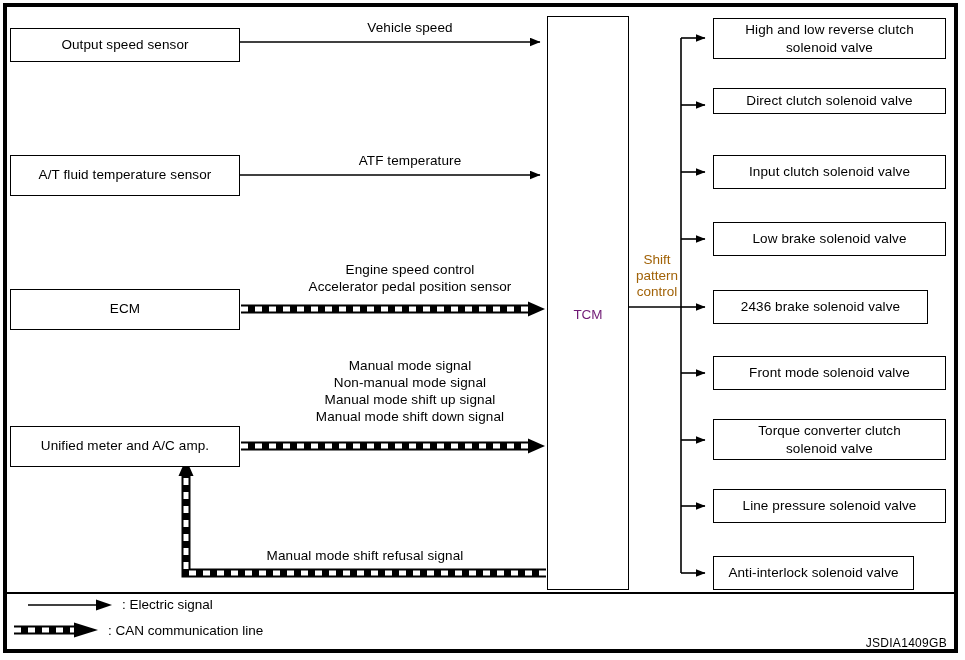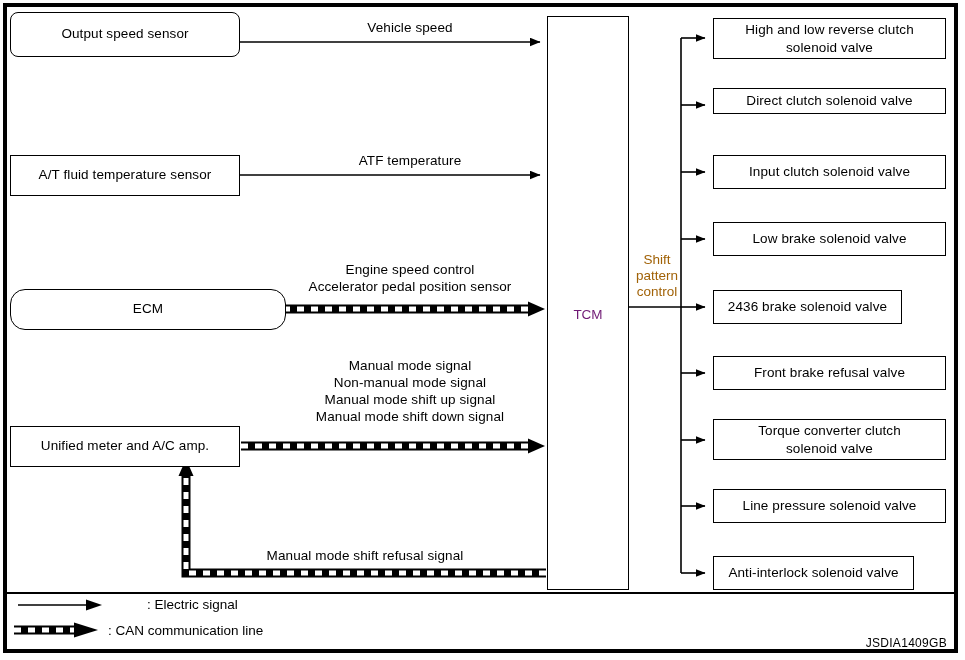--- a/index.html
+++ b/index.html
@@ -165,29 +165,29 @@
     <line x1="681" y1="105" x2="705" y2="105" stroke="#000000" stroke-width="1.6" marker-end="url(#arrowSmall)"></line>
     <line x1="681" y1="172" x2="705" y2="172" stroke="#000000" stroke-width="1.6" marker-end="url(#arrowSmall)"></line>
     <line x1="681" y1="239" x2="705" y2="239" stroke="#000000" stroke-width="1.6" marker-end="url(#arrowSmall)"></line>
     <line x1="681" y1="307" x2="705" y2="307" stroke="#000000" stroke-width="1.6" marker-end="url(#arrowSmall)"></line>
     <line x1="681" y1="373" x2="705" y2="373" stroke="#000000" stroke-width="1.6" marker-end="url(#arrowSmall)"></line>
     <line x1="681" y1="440" x2="705" y2="440" stroke="#000000" stroke-width="1.6" marker-end="url(#arrowSmall)"></line>
     <line x1="681" y1="506" x2="705" y2="506" stroke="#000000" stroke-width="1.6" marker-end="url(#arrowSmall)"></line>
     <line x1="681" y1="573" x2="705" y2="573" stroke="#000000" stroke-width="1.6" marker-end="url(#arrowSmall)"></line>
   </svg>
 
-  <div class="box" style="left:10px; top:12px; width:230px; height:45px;border-radius:8px;">
+  <div class="box" style="left:10px; top:28px; width:230px; height:34px;">
     <span>Output speed sensor</span>
   </div>
 
   <div class="box" style="left:10px; top:155px; width:230px; height:41px;">
     <span>A/T fluid temperature sensor</span>
   </div>
 
-  <div class="box" style="left:10px; top:289px; width:276px; height:41px;border-radius:15px;">
+  <div class="box" style="left:10px; top:289px; width:230px; height:41px;">
     <span>ECM</span>
   </div>
 
   <div class="box" style="left:10px; top:426px; width:230px; height:41px;">
     <span>Unified meter and A/C amp.</span>
   </div>
 
   <div class="sig-label" style="left:260px; top:20px; width:300px;">Vehicle speed</div>
 
   <div class="sig-label" style="left:260px; top:153px; width:300px;">ATF temperature</div>
@@ -220,42 +220,42 @@
   </div>
 
   <div class="box" style="left:713px; top:155px; width:233px; height:34px;">
     <span>Input clutch solenoid valve</span>
   </div>
 
   <div class="box" style="left:713px; top:222px; width:233px; height:34px;">
     <span>Low brake solenoid valve</span>
   </div>
 
-  <div class="box" style="left:713px; top:290px; width:189px; height:34px;">
+  <div class="box" style="left:713px; top:290px; width:215px; height:34px;">
     <span>2436 brake solenoid valve</span>
   </div>
 
   <div class="box" style="left:713px; top:356px; width:233px; height:34px;">
-    <span>Front brake refusal valve</span>
+    <span>Front mode solenoid valve</span>
   </div>
 
   <div class="box two-line" style="left:713px; top:419px; width:233px; height:41px; white-space:pre-line;">
     <span style="white-space:pre-line;">Torque converter clutch
 solenoid valve</span>
   </div>
 
   <div class="box" style="left:713px; top:489px; width:233px; height:34px;">
     <span>Line pressure solenoid valve</span>
   </div>
 
   <div class="box" style="left:713px; top:556px; width:201px; height:34px;">
     <span>Anti-interlock solenoid valve</span>
   </div>
 
-  <div class="legend-row" style="left:18px; top:597px;gap:35px;">
+  <div class="legend-row" style="left:28px; top:597px;">
     <svg class="legend-art" width="84" height="14" viewBox="0 0 84 14">
       <line x1="0" y1="7" x2="70" y2="7" stroke="#000000" stroke-width="1.6"></line>
       <path d="M68,1.5 L84,7 L68,12.5 z" fill="#000000"></path>
     </svg>
     <span class="legend-text">: Electric signal</span>
   </div>
 
   <div class="legend-row" style="left:14px; top:622px;">
     <svg class="legend-art" width="84" height="16" viewBox="0 0 84 16">
       <line x1="0" y1="8" x2="62" y2="8" stroke="#000000" stroke-width="9"></line>

